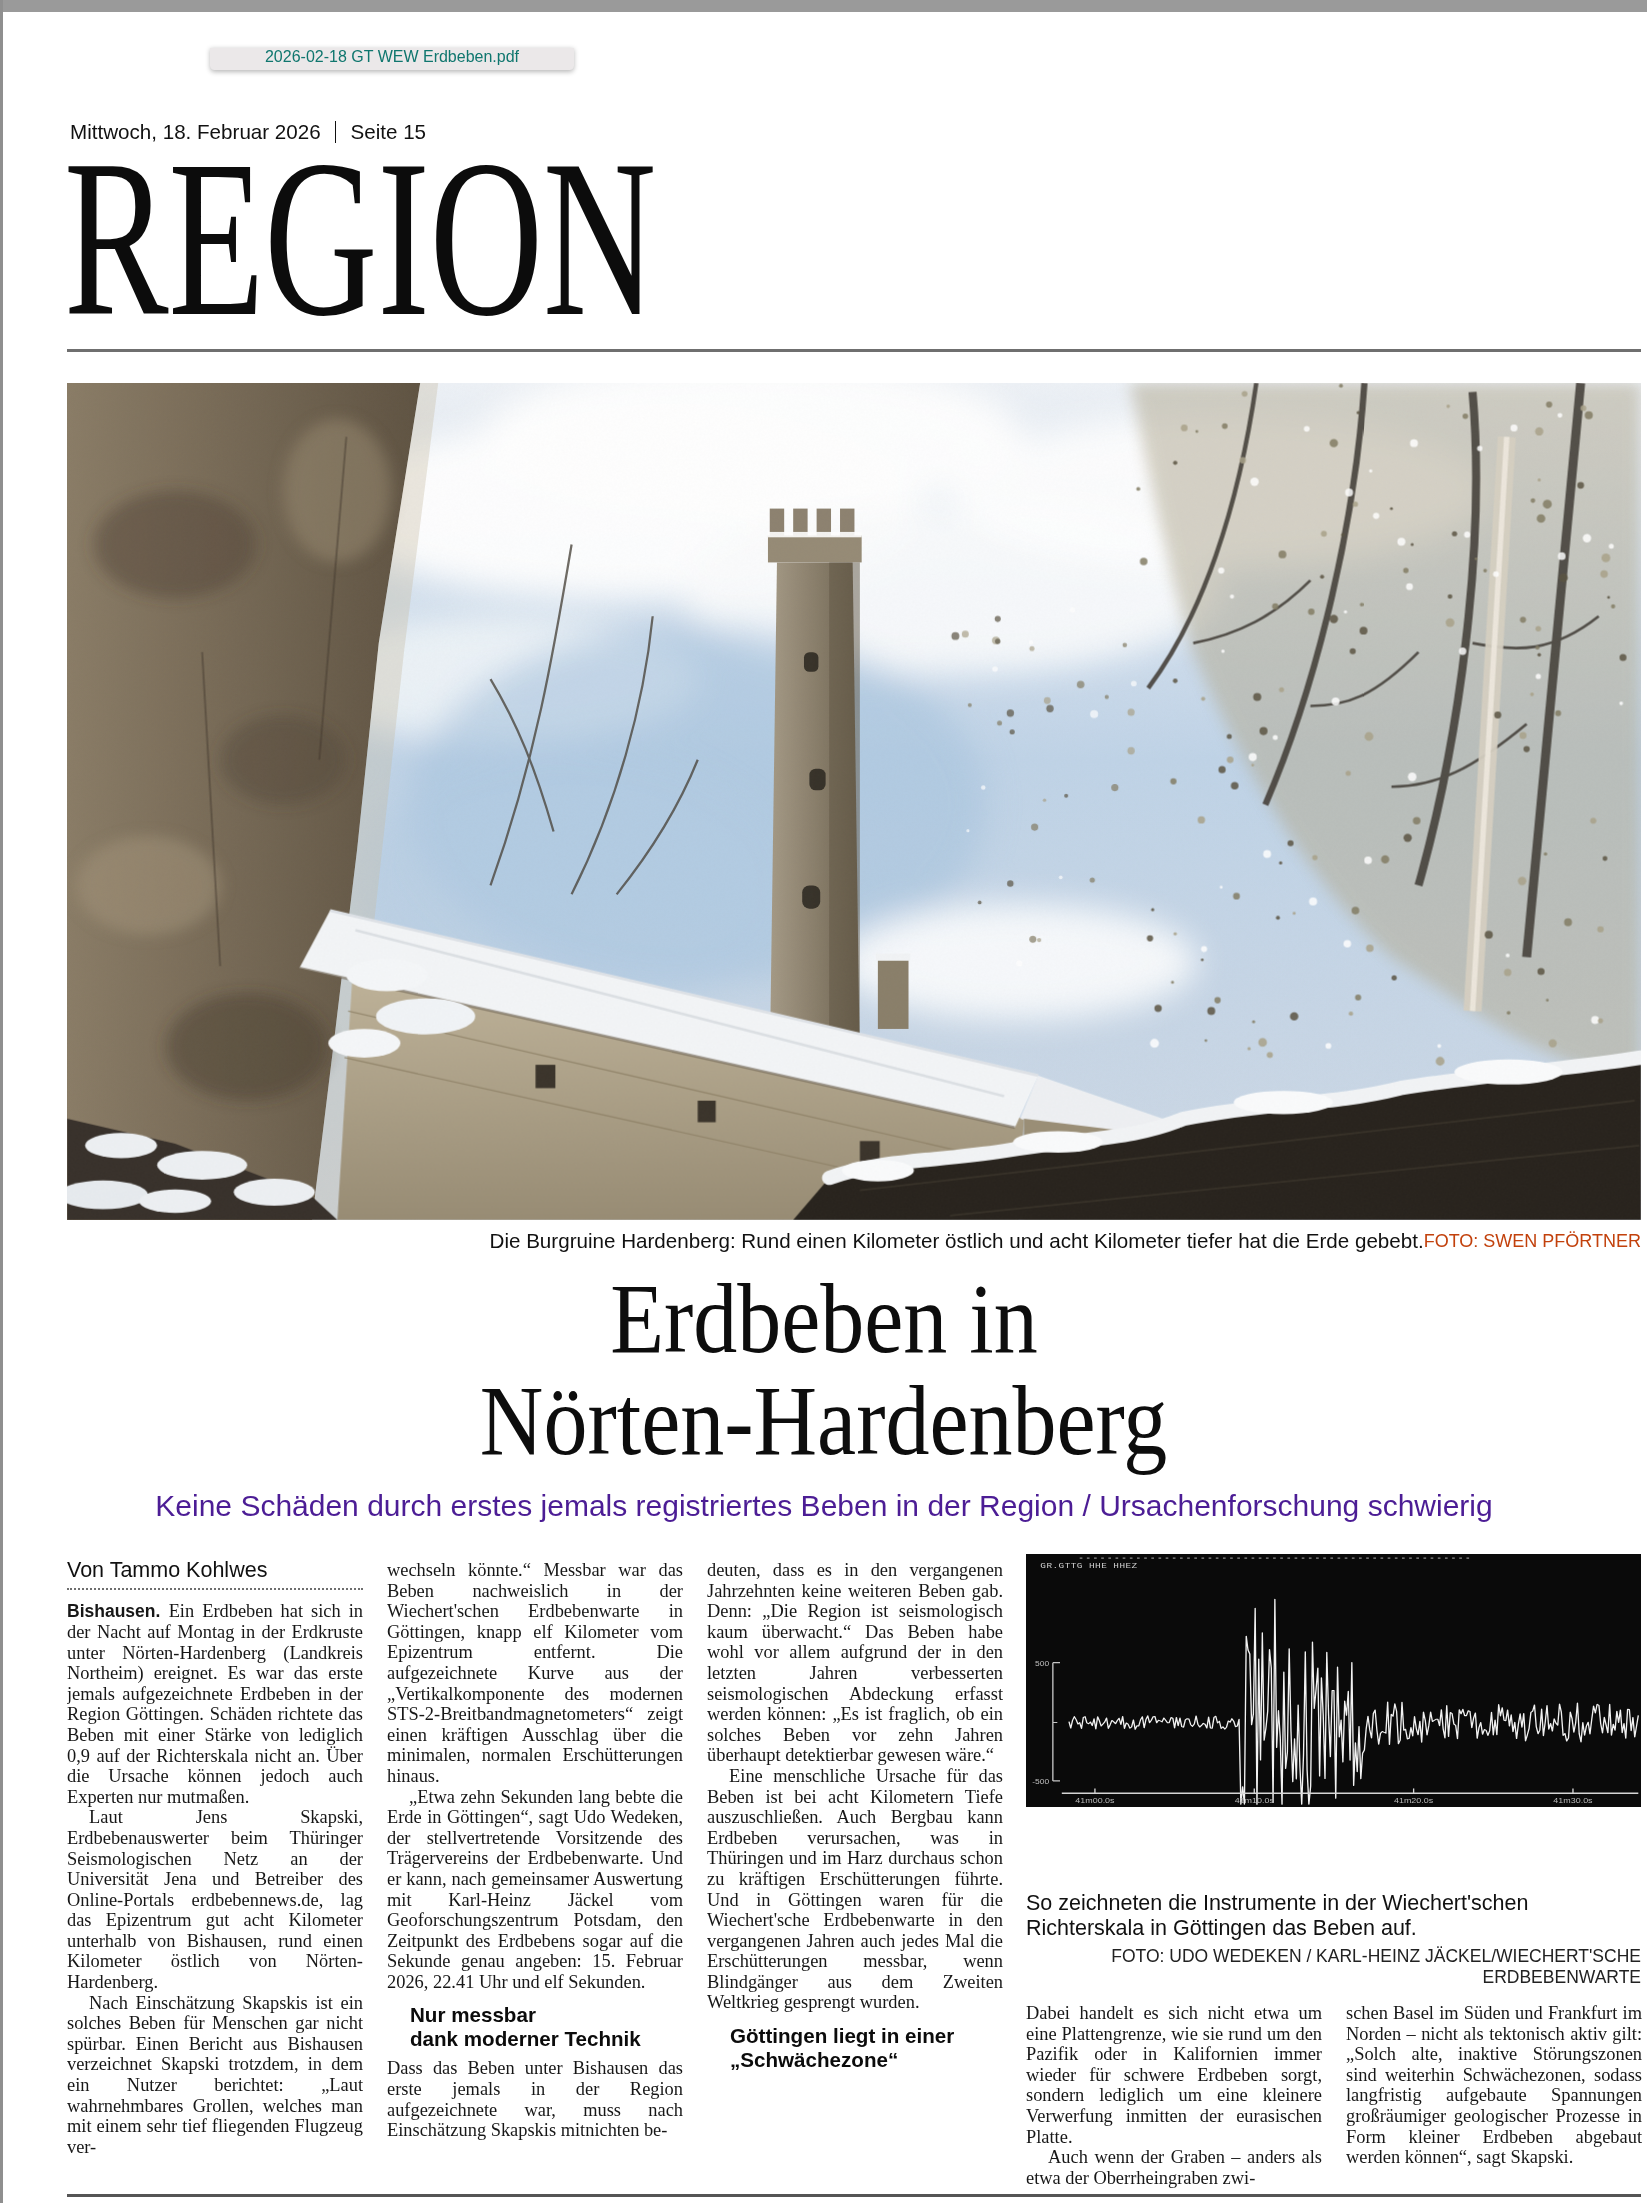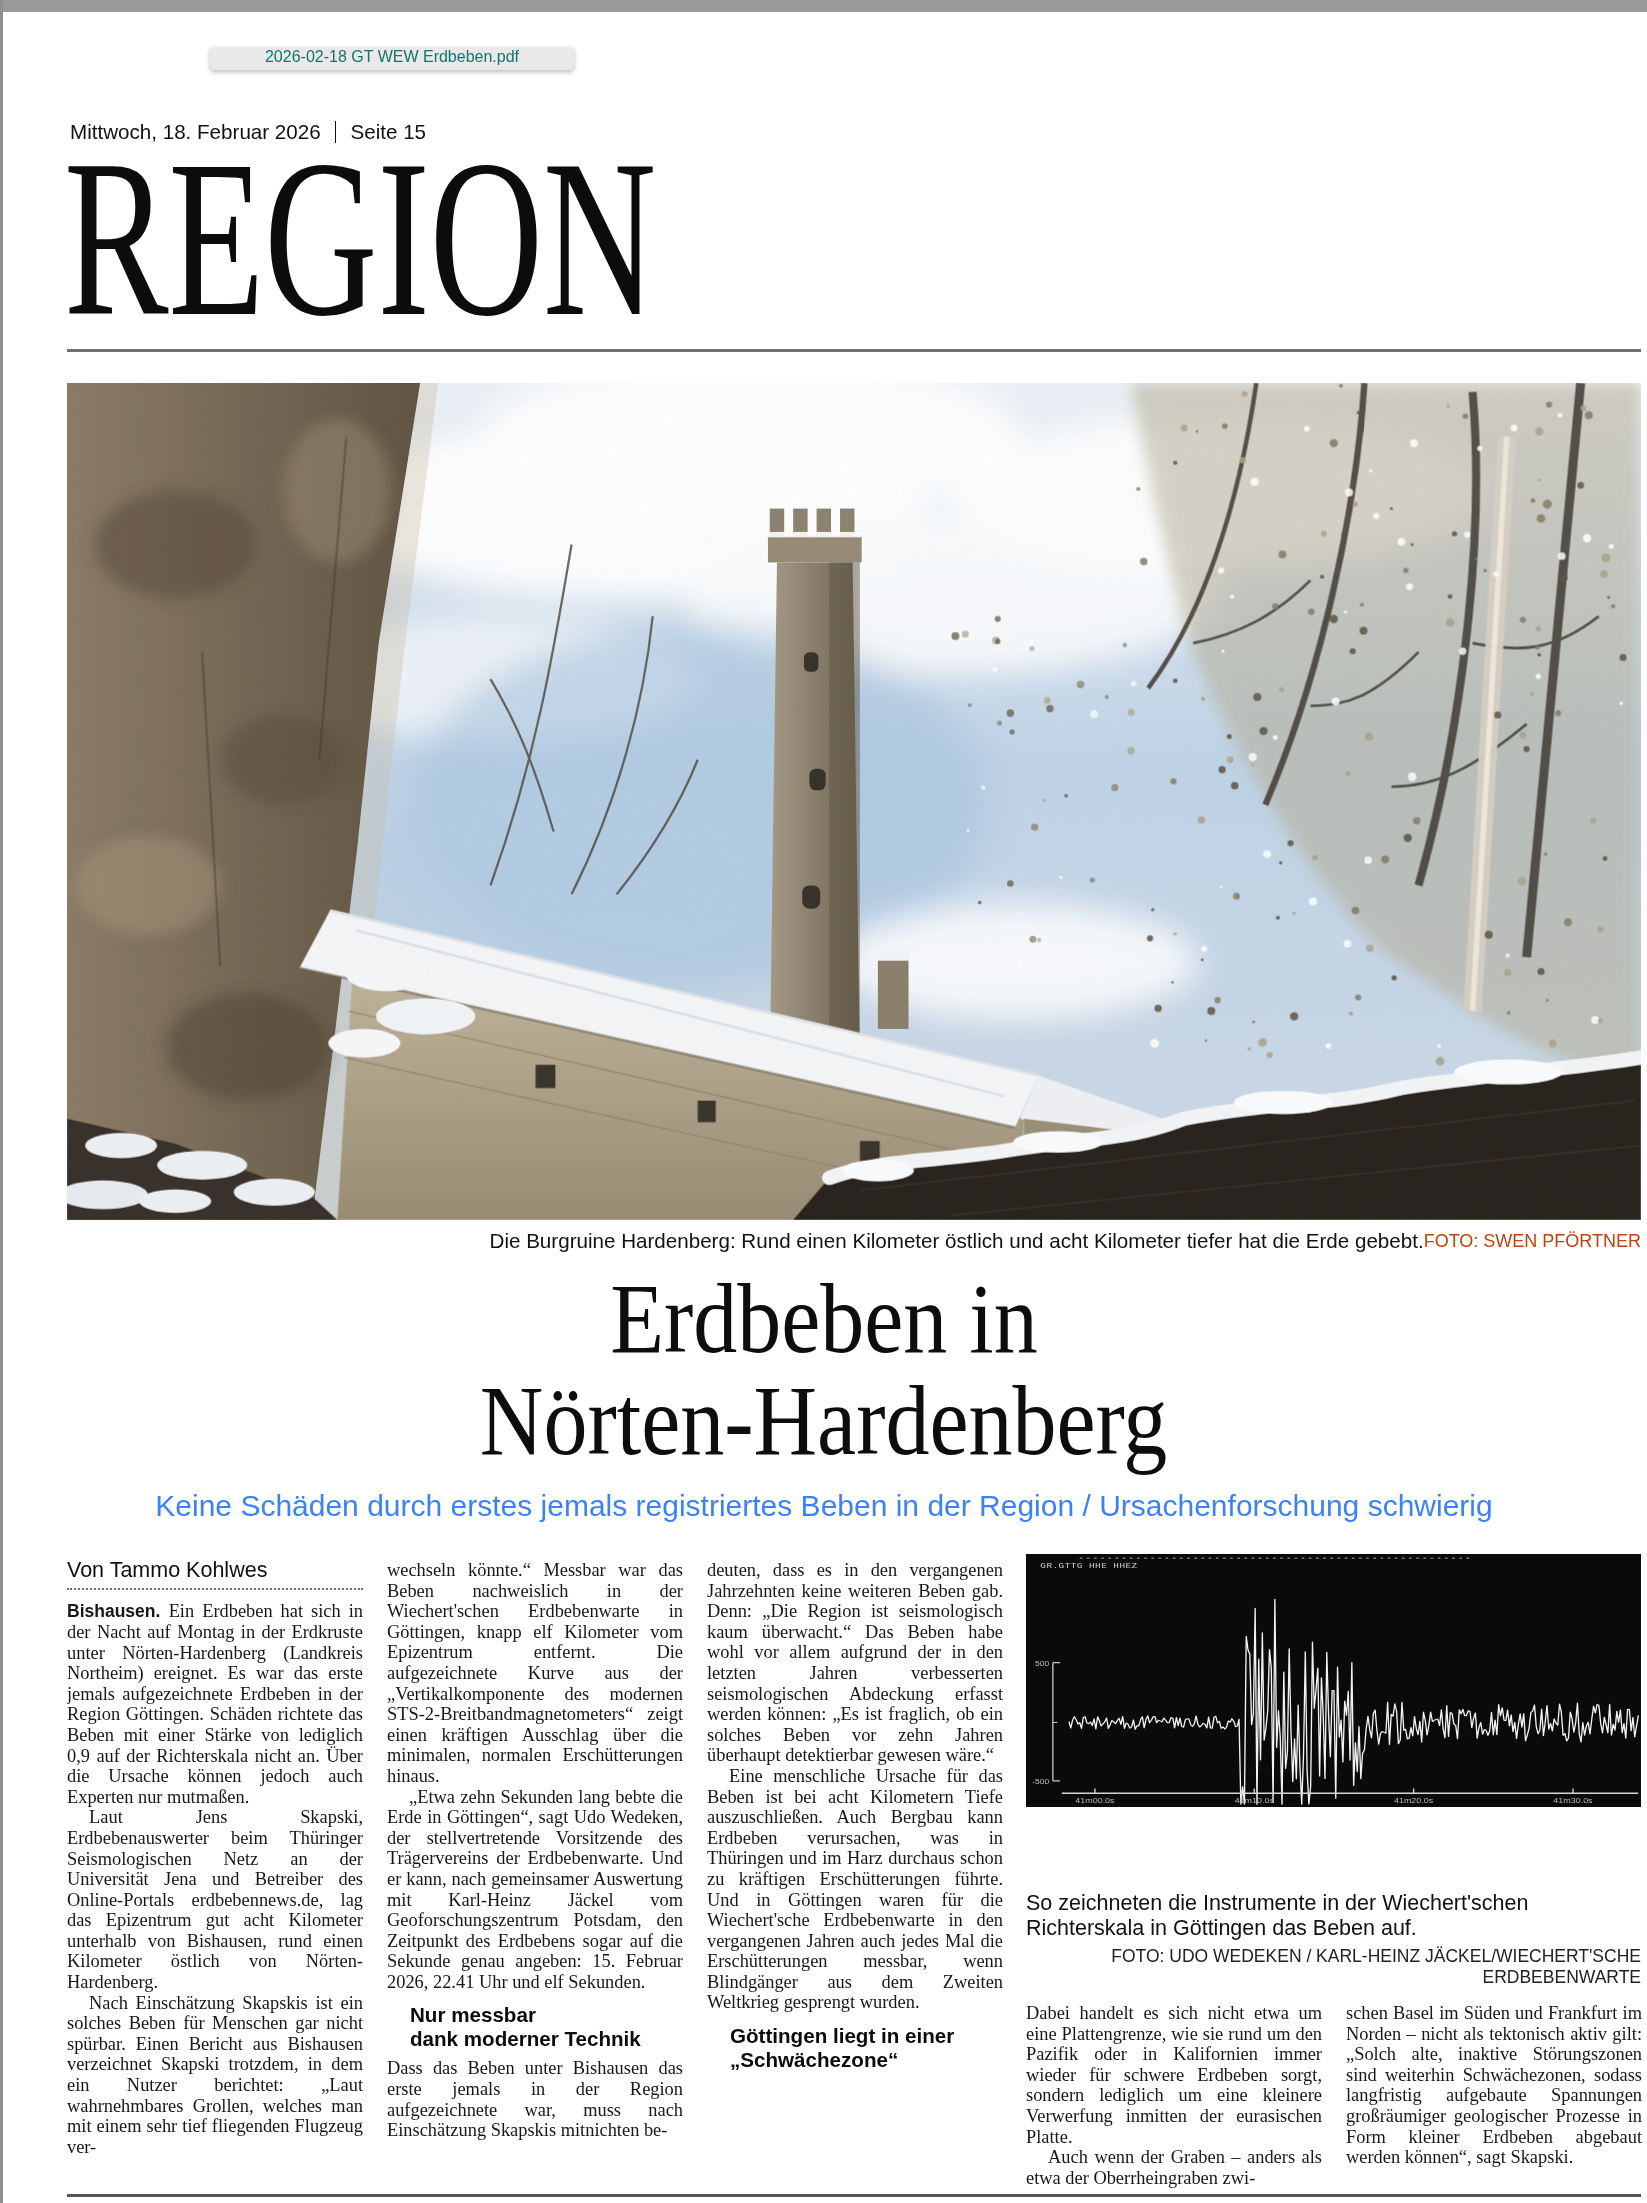--- a/index.html
+++ b/index.html
@@ -25,21 +25,21 @@
   .photo svg{display:block;width:100%;height:100%;}
   .photo-caption-row{position:absolute;left:67px;top:1229px;width:1574px;display:flex;justify-content:flex-end;align-items:flex-start;}
   .photo-caption{font-size:20.6px;color:#111;}
   .photo-credit{font-size:18px;color:#c2410c;white-space:nowrap;padding-top:1.8px;}
   
   .headline{position:absolute;left:0;top:1268px;width:1648px;text-align:center;
             font-family:"Liberation Serif",serif;color:#0d0d0d;}
   .headline .hl{font-size:100px;line-height:102px;}
   .cx88{display:inline-block;transform:scaleX(0.88);transform-origin:center top;}
   .subheadline{position:absolute;left:0;top:1489px;width:1648px;text-align:center;
-               font-size:30px;color:#3b82f6;}
+               font-size:30px;color:#4c1d95;}
   
   .col{position:absolute;width:296px;overflow:hidden;
        font-family:"Liberation Serif",serif;font-size:18.4px;line-height:20.6px;
        text-align:justify;color:#171717;}
   .col.tall{top:1560px;height:643px;}
   .col.short{top:2003px;height:200px;}
   #col1{left:67px;} #col2{left:387px;} #col3{left:707px;} #col4{left:1026px;} #col5{left:1346px;}
   .byline{font-family:"Liberation Sans",sans-serif;font-size:21.5px;color:#101010;
           padding-bottom:7.2px;border-bottom:2.7px dotted #6e6e6e;margin-bottom:11.6px;}
   .para{margin:0;}

